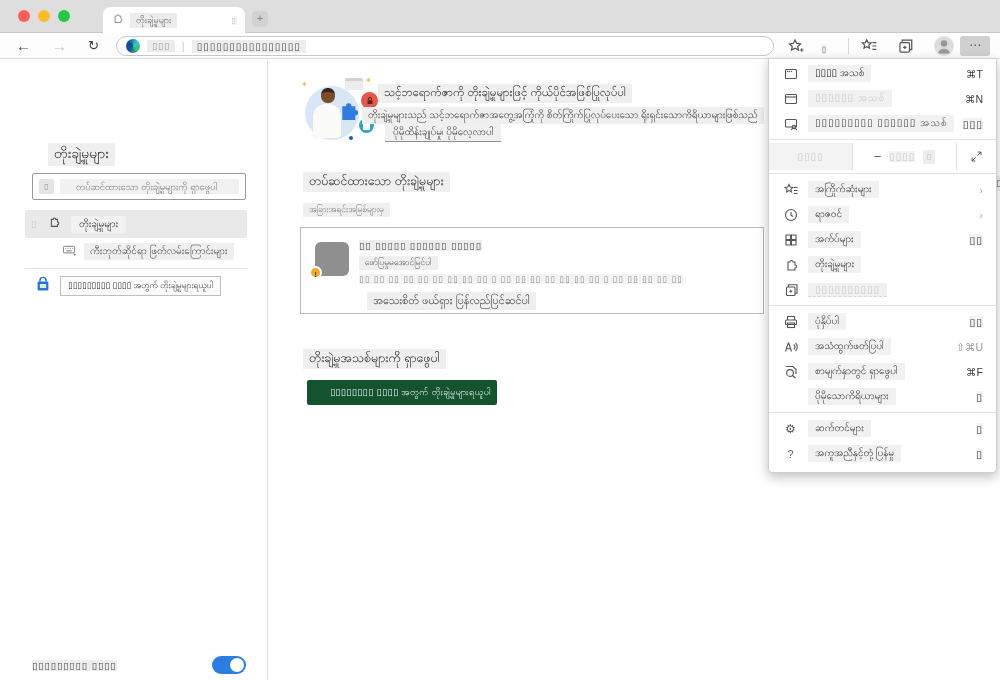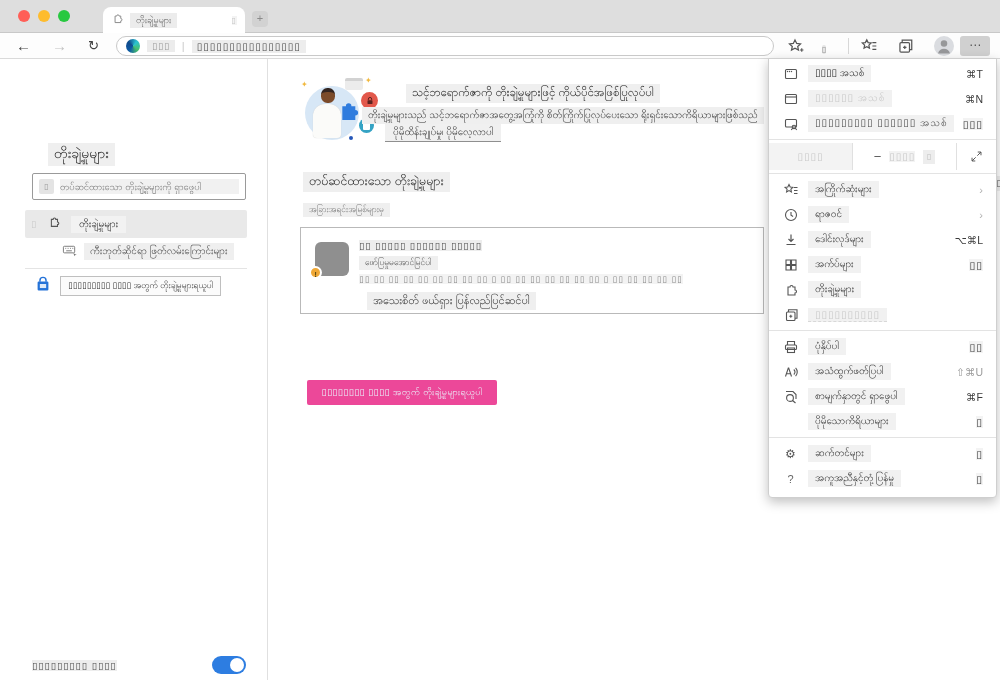--- a/index.html
+++ b/index.html
@@ -25,21 +25,21 @@
   .tbi svg{display:block;}
   #avatar{position:absolute;left:934px;top:3px;width:20px;height:20px;border-radius:50%;background:#dadce0;overflow:hidden;}
   #menu-btn{position:absolute;left:960px;top:3px;width:30px;height:20px;background:#d0d0d0;border-radius:3px;color:#555;text-align:center;font-size:12px;line-height:18px;}
   .vdiv{position:absolute;top:5px;width:1px;height:16px;background:#d8d8d8;}
   
   #sidebar{position:absolute;left:0;top:59px;width:268px;height:621px;background:#fff;border-right:1px solid #e0e0e0;}
   .hl{background:#efefef;padding:1px 6px;}
   #sb-title{position:absolute;left:48px;top:84px;font-size:14px;color:#1f1f1f;}
   #search-box{position:absolute;left:32px;top:114px;width:214px;height:27px;border:1px solid #9a9a9a;border-radius:2px;background:#fff;display:flex;align-items:center;padding:0 6px;gap:6px;}
   .rbox{width:15px;height:15px;background:#e4e4e4;border-radius:2px;color:#9a9a9a;font-size:8px;text-align:center;line-height:15px;flex:none;}
-  #search-box input{border:none;outline:none;flex:1;font-size:9.5px;color:#333;background:#f1f1f1;padding:2px 0;min-width:0;}
+  #search-box input{border:none;outline:none;flex:1;font-size:9.5px;color:#333;background:#f1f1f1;padding:2px 16px;min-width:0;}
   #sb-sel{position:absolute;left:25px;top:151px;width:222px;height:28px;background:#e9e9e9;border-radius:2px;display:flex;align-items:center;padding:0 6px;gap:10px;}
   #sb-sel .lbl{font-size:10px;color:#222;background:#f2f2f2;padding:1px 8px;}
   #sb-sub{position:absolute;left:62px;top:184px;display:flex;align-items:center;gap:7px;font-size:9px;color:#444;}
   #sb-div{position:absolute;left:25px;top:209px;width:222px;height:1px;background:#e4e4e4;}
   #store-row{position:absolute;left:34px;top:216px;display:flex;align-items:center;gap:8px;}
   #store-row .box{border:1px solid #bfbfbf;background:#fbfbfb;font-size:8.5px;color:#333;padding:3px 7px;max-width:182px;white-space:nowrap;overflow:hidden;}
   .tgl{width:34px;height:18px;border-radius:10px;background:#2d7de1;position:relative;flex:none;}
   .tgl::after{content:"";position:absolute;right:2px;top:2px;width:14px;height:14px;border-radius:50%;background:#fff;}
   #devmode{position:absolute;left:32px;top:597px;width:214px;display:flex;align-items:center;justify-content:space-between;}
   #devmode .lbl{font-size:9.5px;}
@@ -49,36 +49,36 @@
   #hero-art .bg{position:absolute;left:2px;top:8px;width:54px;height:54px;border-radius:50%;background:#d7e7f6;}
   #hero-art .head{position:absolute;left:18px;top:10px;width:14px;height:15px;border-radius:45%;background:#7b4b2a;border-top:4px solid #332520;}
   #hero-art .body{position:absolute;left:10px;top:26px;width:28px;height:34px;border-radius:12px 12px 4px 4px;background:#fbfbf9;box-shadow:0 0 1px #ccc;}
   #hero-art .win{position:absolute;left:42px;top:0;width:18px;height:12px;background:#ececec;border-radius:2px;border-top:3px solid #d2d2d2;}
   #hero-art .puzzle{position:absolute;left:32px;top:20px;}
   #hero-art .lock{position:absolute;left:58px;top:14px;width:17px;height:17px;border-radius:50%;background:#e2584b;color:#fff;text-align:center;}
   #hero-art .calc{position:absolute;left:56px;top:40px;width:15px;height:15px;border-radius:50%;background:#35a3c4;}
   #hero-art .calc i{position:absolute;left:4px;top:3px;width:7px;height:9px;background:#fff;border-radius:1px;display:block;}
   #hero-art .dot{position:absolute;left:44px;top:56px;width:8px;height:8px;border-radius:50%;background:#2456b8;border:2px solid #fff;}
   #hero-art .sp{position:absolute;color:#f1b83d;font-size:8px;}
-  .hero-title{position:absolute;left:109px;top:25px;font-size:11.5px;color:#1d1d1d;margin-left:28px;}
+  .hero-title{position:absolute;left:109px;top:25px;font-size:11.5px;color:#1d1d1d;}
   .hero-body{position:absolute;left:93px;top:48px;font-size:10px;color:#333;white-space:nowrap;overflow:hidden;max-width:478px;}
   .hero-link{position:absolute;left:116px;top:65px;font-size:10px;color:#333;background:#f0f0f0;padding:1px 8px;border-bottom:1px solid #8f8f8f;}
   .sec-h{font-size:12.5px;color:#1d1d1d;}
   #installed-h{position:absolute;left:34px;top:113px;}
   #manage-note{position:absolute;right:-35px;top:117px;font-size:9px;color:#555;}
   #source-note{position:absolute;left:34px;top:144px;font-size:8.5px;color:#777;}
   #card{position:absolute;left:31px;top:168px;width:464px;height:87px;border:1px solid #b9b9b9;background:#fff;}
   #card .icon{position:absolute;left:14px;top:14px;width:34px;height:34px;border-radius:6px;background:#8f8f8f;}
   #card .badge{position:absolute;left:8px;top:38px;width:13px;height:13px;border-radius:50%;background:#efa836;border:2px solid #fff;color:#5b4a14;font-size:8px;font-weight:bold;text-align:center;line-height:13px;}
   #card .t{position:absolute;left:58px;top:12px;font-size:9.5px;}
   #card .s{position:absolute;left:58px;top:28px;font-size:8.5px;color:#555;}
   #card .d{position:absolute;left:58px;top:46px;font-size:8.5px;color:#8b8b8b;background:#f3f3f3;letter-spacing:1px;white-space:nowrap;overflow:hidden;max-width:390px;}
   #card .a{position:absolute;left:66px;top:64px;font-size:11px;color:#333;}
   #find-h{position:absolute;left:34px;top:290px;}
-  #get-btn{position:absolute;left:38px;top:321px;width:190px;height:25px;background:#ec4899;border:none;border-radius:2px;color:#eaf1fb;font-size:9px;letter-spacing:.5px;white-space:nowrap;overflow:hidden;}
+  #get-btn{position:absolute;left:38px;top:321px;width:190px;height:25px;background:#14532d;border:none;border-radius:2px;color:#eaf1fb;font-size:9px;letter-spacing:.5px;white-space:nowrap;overflow:hidden;text-align:right;}
   #foot-note{position:absolute;left:31px;top:354px;width:464px;height:19px;background:#f0f0f0;font-size:9px;color:#222;text-align:center;line-height:19px;white-space:nowrap;overflow:hidden;}
   
   #menu{position:absolute;left:768px;top:58px;width:229px;background:#fff;border:1px solid #cfcfcf;border-radius:0 0 4px 4px;box-shadow:0 4px 12px rgba(0,0,0,.25);padding:2px 0 6px 0;}
   .mrow{height:25px;display:flex;align-items:center;padding:0 13px;gap:9px;font-size:10px;color:#2b2b2b;}
   .mrow .mic{width:17px;height:17px;flex:none;display:flex;align-items:center;justify-content:center;color:#555;font-size:12px;}
   .mrow .lbl{background:#f1f1f1;padding:1px 7px;white-space:nowrap;overflow:hidden;max-width:148px;}
   .mrow .right{margin-left:auto;font-size:10.5px;color:#3a3a3a;}
   .chev{margin-left:auto;color:#b0b0b0;font-size:11px;}
   .mdiv{height:1px;background:#e3e3e3;margin:3px 0;}
   #zoomrow{height:27px;display:flex;align-items:stretch;}
@@ -214,20 +214,21 @@
 
     <div id="card">
       <span class="icon"></span>
       <span class="badge">!</span>
       <span class="t rb rb-dark">▯▯ ▯▯▯▯▯ ▯▯▯▯▯▯ ▯▯▯▯▯</span>
       <span class="s hl">ဖော်ပြမှုမအောင်မြင်ပါ</span>
       <span class="d">▯▯ ▯▯ ▯▯ ▯▯ ▯▯ ▯▯ ▯▯ ▯▯ ▯▯ ▯ ▯▯ ▯▯ ▯▯ ▯▯ ▯▯ ▯▯ ▯▯ ▯ ▯▯ ▯▯ ▯▯ ▯▯ ▯▯</span>
       <span class="a hl">အသေးစိတ်  ဖယ်ရှား  ပြန်လည်ပြင်ဆင်ပါ</span>
     </div>
 
+    <div id="find-h" class="sec-h hl">တိုးချဲ့မှုအသစ်များကို ရှာဖွေပါ</div>
     <button id="get-btn">▯▯▯▯▯▯▯▯ ▯▯▯▯ အတွက် တိုးချဲ့မှုများရယူပါ</button>
   </div>
 
   <div id="menu">
     <div class="mrow">
       <span class="mic">
           <svg width="16" height="16" viewBox="0 0 16 16" fill="none" stroke="#555" stroke-width="1.1">
             <rect x="2.5" y="3.5" width="11" height="9" rx="1"></rect>
             <path d="M4.5 5.5h.01M6.5 5.5h.01M8.5 5.5h.01" stroke-linecap="round" stroke-width="1.4"></path>
           </svg>
@@ -286,29 +287,20 @@
           <svg width="16" height="16" viewBox="0 0 16 16" fill="none" stroke="#555" stroke-width="1.1">
             <circle cx="8" cy="8" r="5.5"></circle>
             <path d="M8 5v3.2l2.1 1.3"></path>
           </svg>
         </span>
       <span class="lbl">ရာဇဝင်</span>
       <span class="chev">›</span>
     </div>
     <div class="mrow">
       <span class="mic">
-          <svg width="16" height="16" viewBox="0 0 16 16" fill="none" stroke="#555" stroke-width="1.2">
-            <path d="M8 2.5v7M5.5 7L8 9.5 10.5 7M3.5 12.5h9"></path>
-          </svg>
-        </span>
-      <span class="lbl">ဒေါင်းလုဒ်များ</span>
-      <span class="right">⌥⌘L</span>
-    </div>
-    <div class="mrow">
-      <span class="mic">
           <svg width="16" height="16" viewBox="0 0 16 16" fill="none" stroke="#555" stroke-width="1.1">
             <path d="M3 3h4.5v4.5H3zM8.5 3H13v4.5H8.5zM3 8.5h4.5V13H3zM8.5 8.5H13V13H8.5z"></path>
           </svg>
         </span>
       <span class="lbl">အက်ပ်များ</span>
       <span class="right rb rb-light">▯▯</span>
     </div>
     <div class="mrow">
       <span class="mic">
           <svg width="16" height="16" viewBox="0 0 16 16" fill="none" stroke="#555" stroke-width="1.1">

